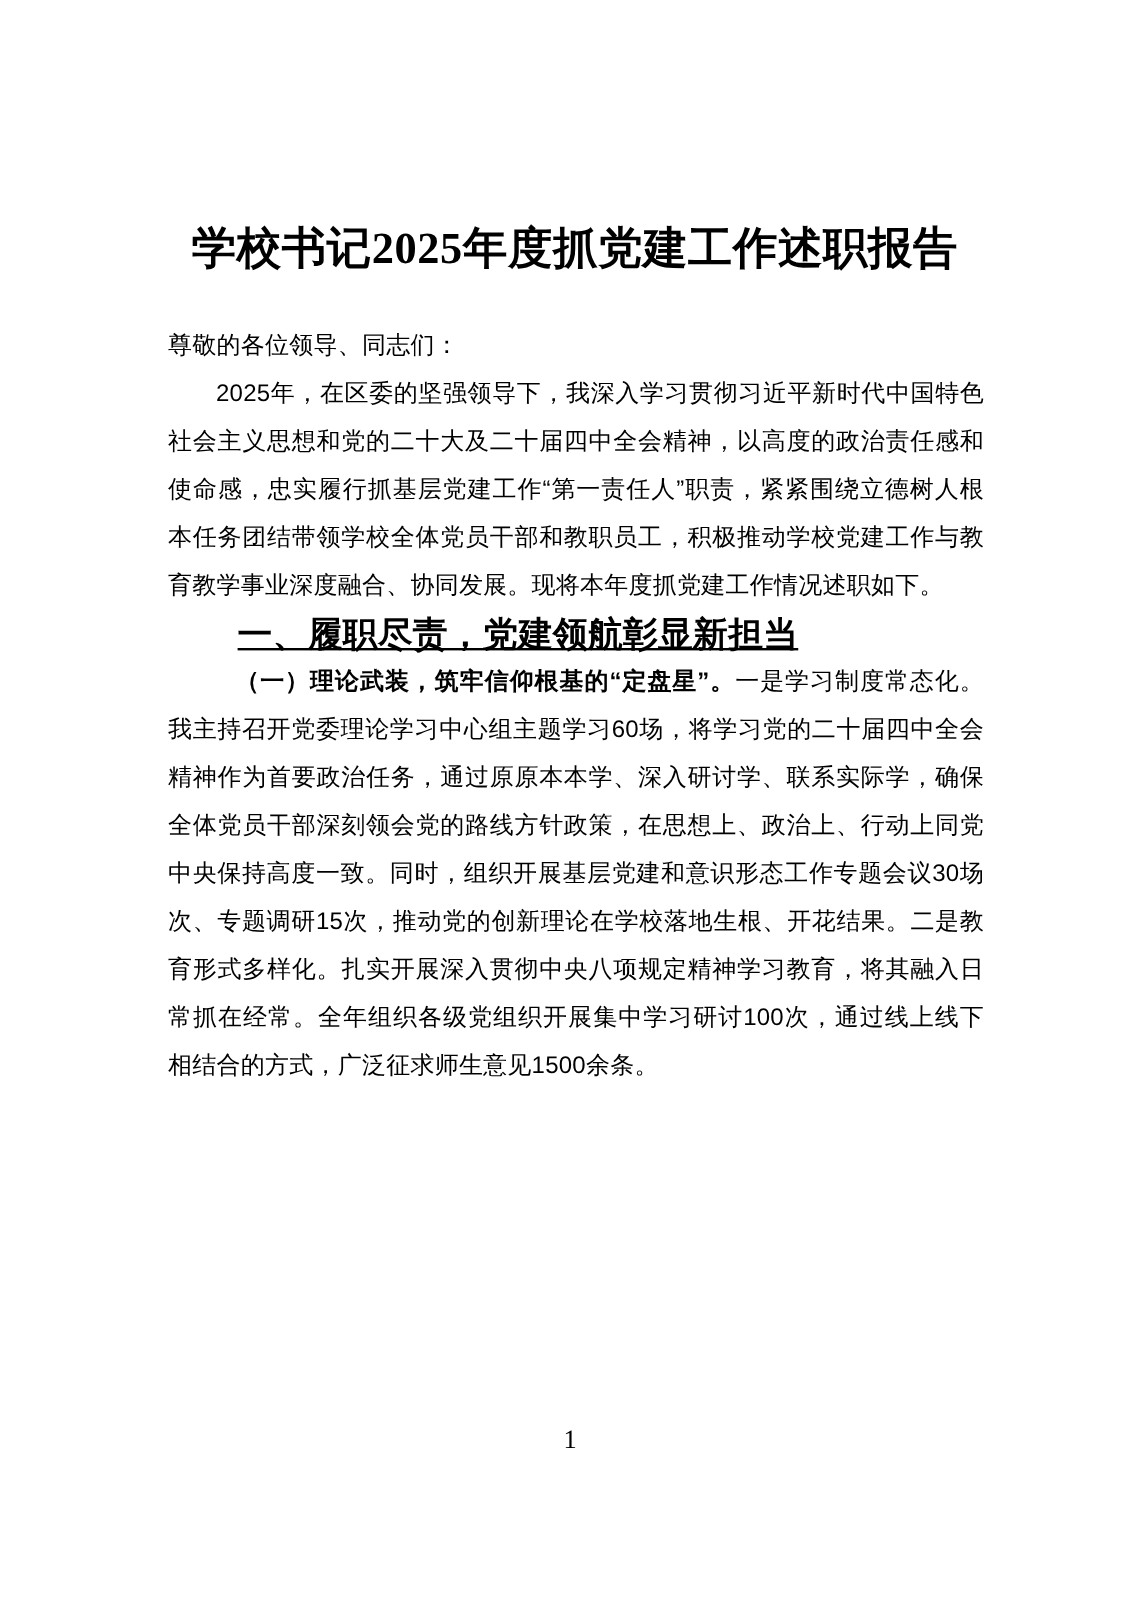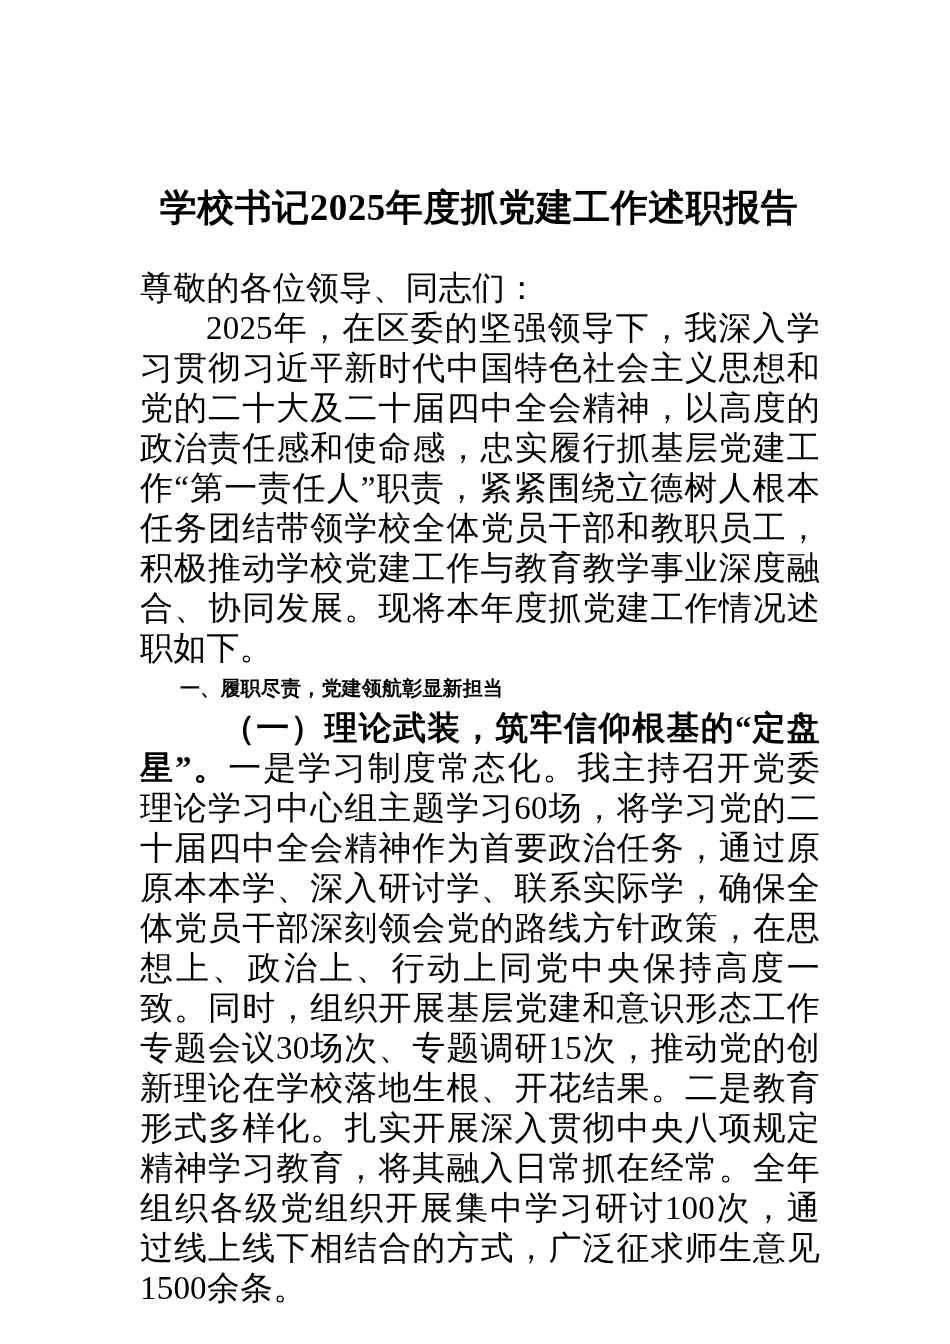--- a/index.html
+++ b/index.html
@@ -42,42 +42,43 @@
 
   
   .body-block {
     position: absolute;
     left: 140px;
     top: 268px;
     width: 680px;
   }
 
   .para {
-    font-family: Liberation Serif, serif;
-    font-size: 33px;
+    font-family: Liberation Sans, sans-serif;
+    font-size: 20px;
     line-height: 40px;
     text-align: justify;
     text-justify: inter-character;
     margin: 0;
     letter-spacing: 0.2px;
   }
 
   .para.indent {
     text-indent: 2em;
   }
 
   
   .section-heading {
     font-family: "DejaVu Sans", "Liberation Sans", sans-serif;
-    font-size: 20px;
+    font-size: 29px;
     line-height: 40px;
     font-weight: bold;
     margin: 0;
     text-indent: 2em;
     letter-spacing: 0.2px;
+    text-decoration: underline;
   }
 
   
   .kai-bold {
     font-weight: bold;
     margin-left: 16px;
   }
 
   
   .page-number {

